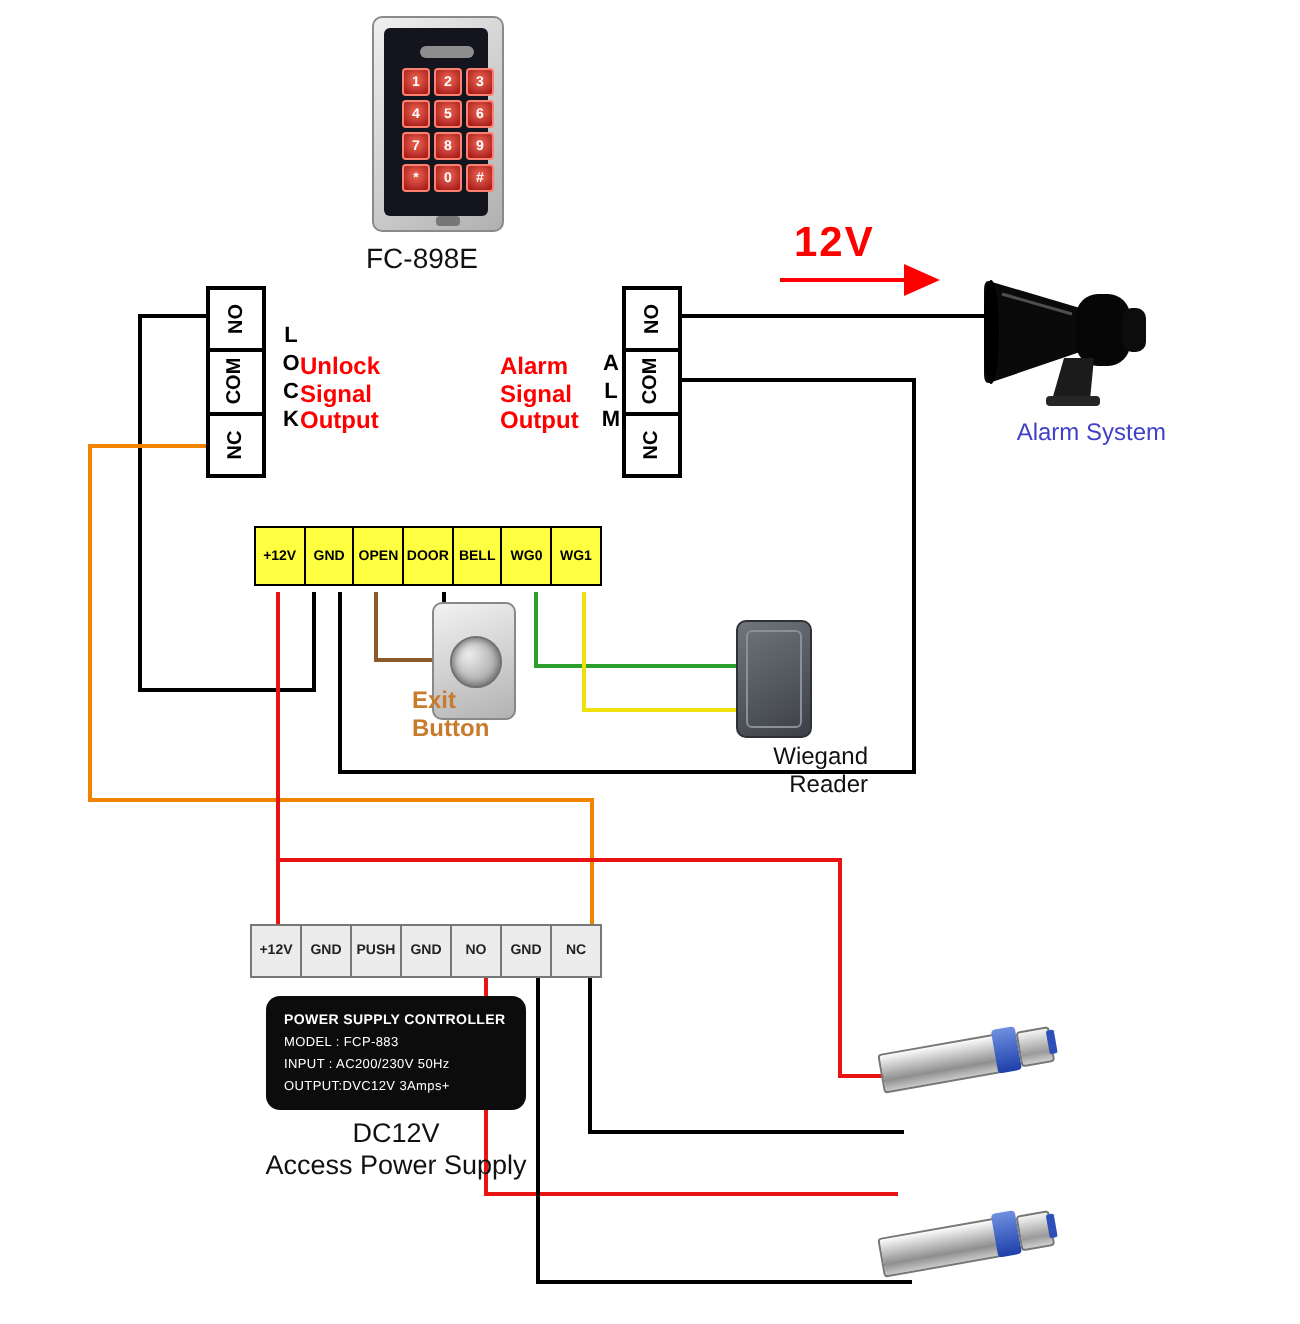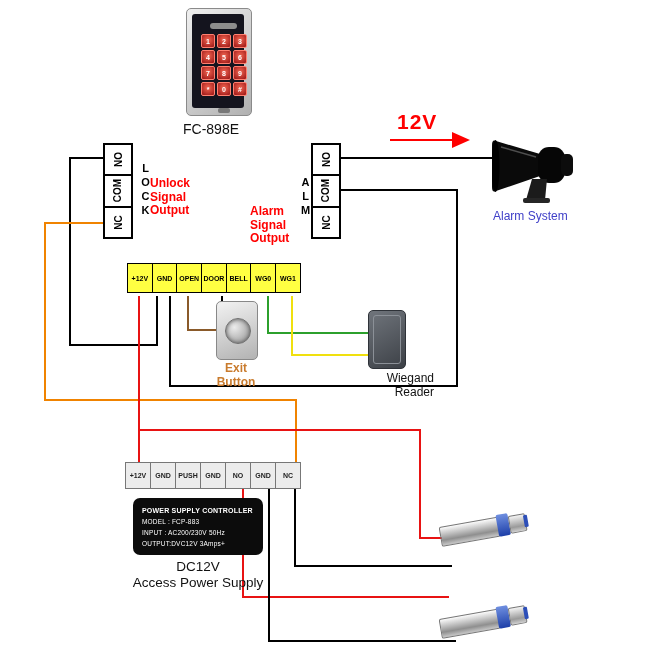--- a/index.html
+++ b/index.html
@@ -44,32 +44,32 @@
   .ycell{width:25.7px;height:30px;background:var(--strip-yellow);border:1px solid #000;margin-left:-1px;
          display:flex;align-items:center;justify-content:center;font-size:7px;font-weight:bold;color:#000;box-sizing:border-box;}
   .pcell{width:26px;height:27px;background:#ececec;border:1px solid #777;margin-left:-1px;
          display:flex;align-items:center;justify-content:center;font-size:7px;font-weight:bold;color:#222;box-sizing:border-box;}
 
   
   .exit-btn{left:216px;top:301px;width:40px;height:57px;border:1px solid #888;border-radius:5px;
             background:linear-gradient(160deg,#f2f2f2,#b2b2b2);}
   .exit-btn-circle{position:absolute;left:8px;top:16px;width:24px;height:24px;border-radius:50%;
             background:radial-gradient(circle at 35% 35%,#ececec,#8f8f8f);border:1px solid #6f6f6f;box-shadow:inset 0 0 4px #555;}
-  .exit-label{left:206px;top:361px;width:60px;text-align:center;font-size:12px;font-weight:bold;color:var(--label-orange);}
+  .exit-label{left:206px;top:343px;width:60px;text-align:left;font-size:12px;font-weight:bold;color:var(--label-orange);}
 
   
   .reader{left:368px;top:310px;width:36px;height:57px;border:1px solid #2e3238;border-radius:5px;
           background:linear-gradient(150deg,#70757c,#3c4046);}
   .reader-inner{position:absolute;left:4px;top:4px;right:4px;bottom:4px;border:1px solid #8b9097;border-radius:3px;}
   .reader-label{left:344px;top:371px;width:90px;text-align:right;font-size:12px;color:#111;}
   .swing-note{left:310px;top:294px;font-size:12px;font-weight:bold;color:var(--accent-red);white-space:nowrap;}
 
   
   .v12{left:397px;top:110px;font-size:21px;font-weight:bold;color:var(--accent-red);letter-spacing:1px;}
-  .alarm-label{left:493px;top:209px;width:90px;text-align:left;font-size:12px;color:var(--label-blue);}
+  .alarm-label{left:493px;top:209px;width:90px;text-align:right;font-size:12px;color:var(--label-blue);}
 
   
   .psu{left:133px;top:498px;width:130px;height:57px;background:#0c0c0c;border-radius:7px;color:#fff;
        box-sizing:border-box;padding:7px 0 0 9px;}
   .psu-title{font-size:7px;font-weight:bold;letter-spacing:.2px;line-height:11px;}
   .psu-line{font-size:6.5px;line-height:11px;letter-spacing:.2px;}
   .psu-caption{left:108px;top:559px;width:180px;text-align:center;font-size:13.5px;color:#111;white-space:pre-line;line-height:16px;}
 
   
   .lock{width:92px;height:52px;}
@@ -148,21 +148,21 @@
       </div>
     <div class="tcell">
         <span>NC</span>
       </div>
   </div>
   <div class="abs vstack" style="left:139px;top:161px;">LOCK</div>
   <div class="abs red-caption" style="left:150px;top:177px;width:62px;">Unlock
 Signal
 Output</div>
 
-  <div class="abs red-caption" style="left:250px;top:177px;width:50px;margin-top:28px;">Alarm
+  <div class="abs red-caption" style="left:250px;top:177px;width:50px;">Alarm
 Signal
 Output</div>
   <div class="abs vstack" style="left:299px;top:175px;">ALM</div>
   <div class="abs tblock" style="left:311px;top:143px;">
     <div class="tcell">
         <span>NO</span>
       </div>
     <div class="tcell">
         <span>COM</span>
       </div>

